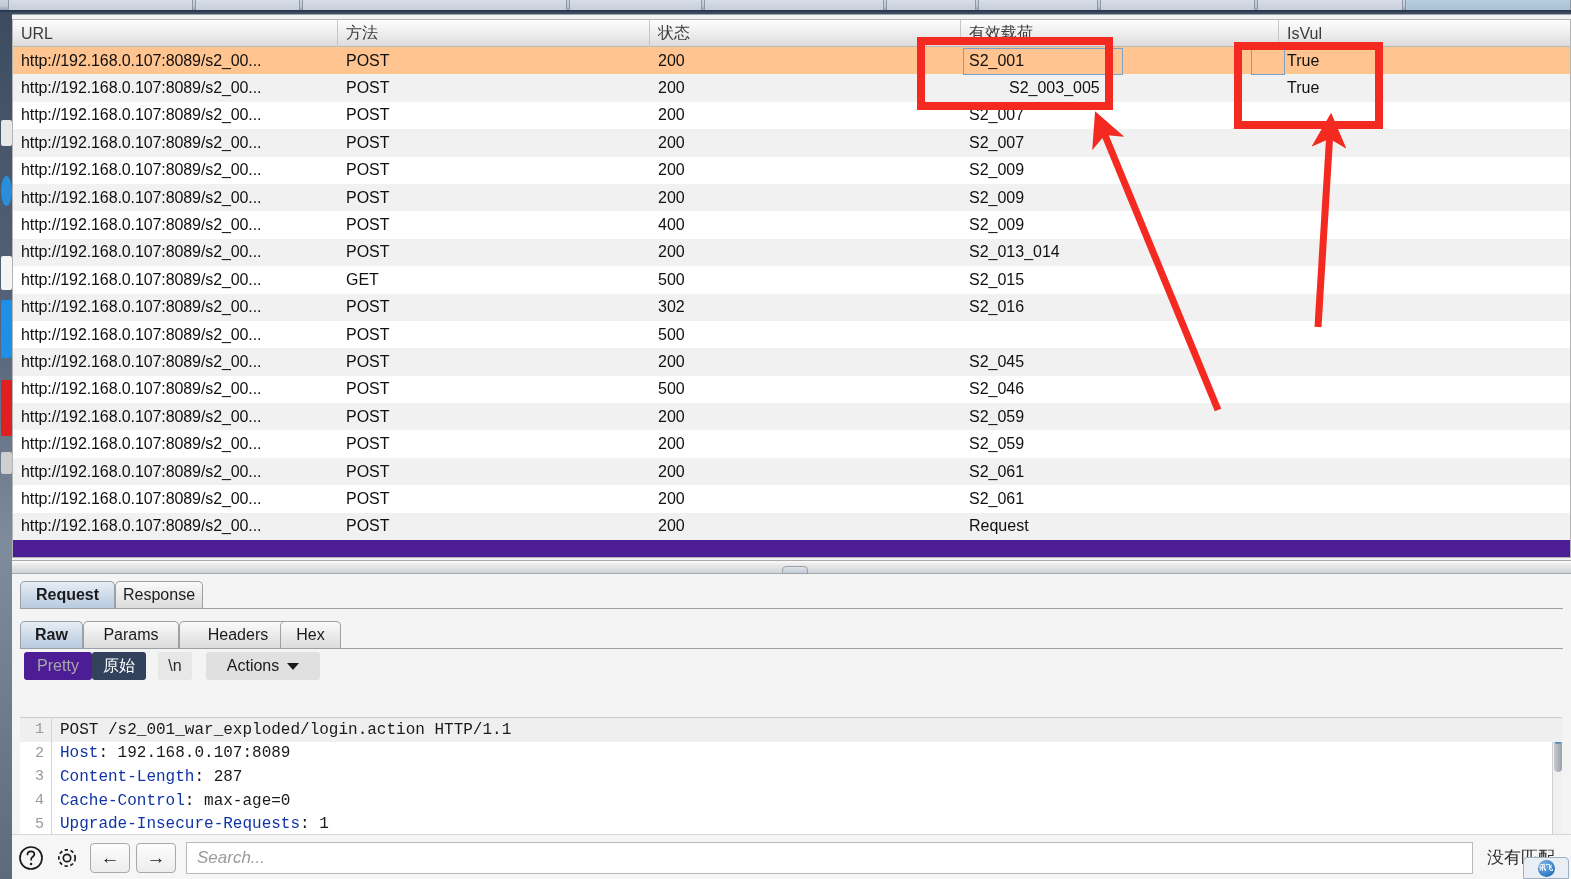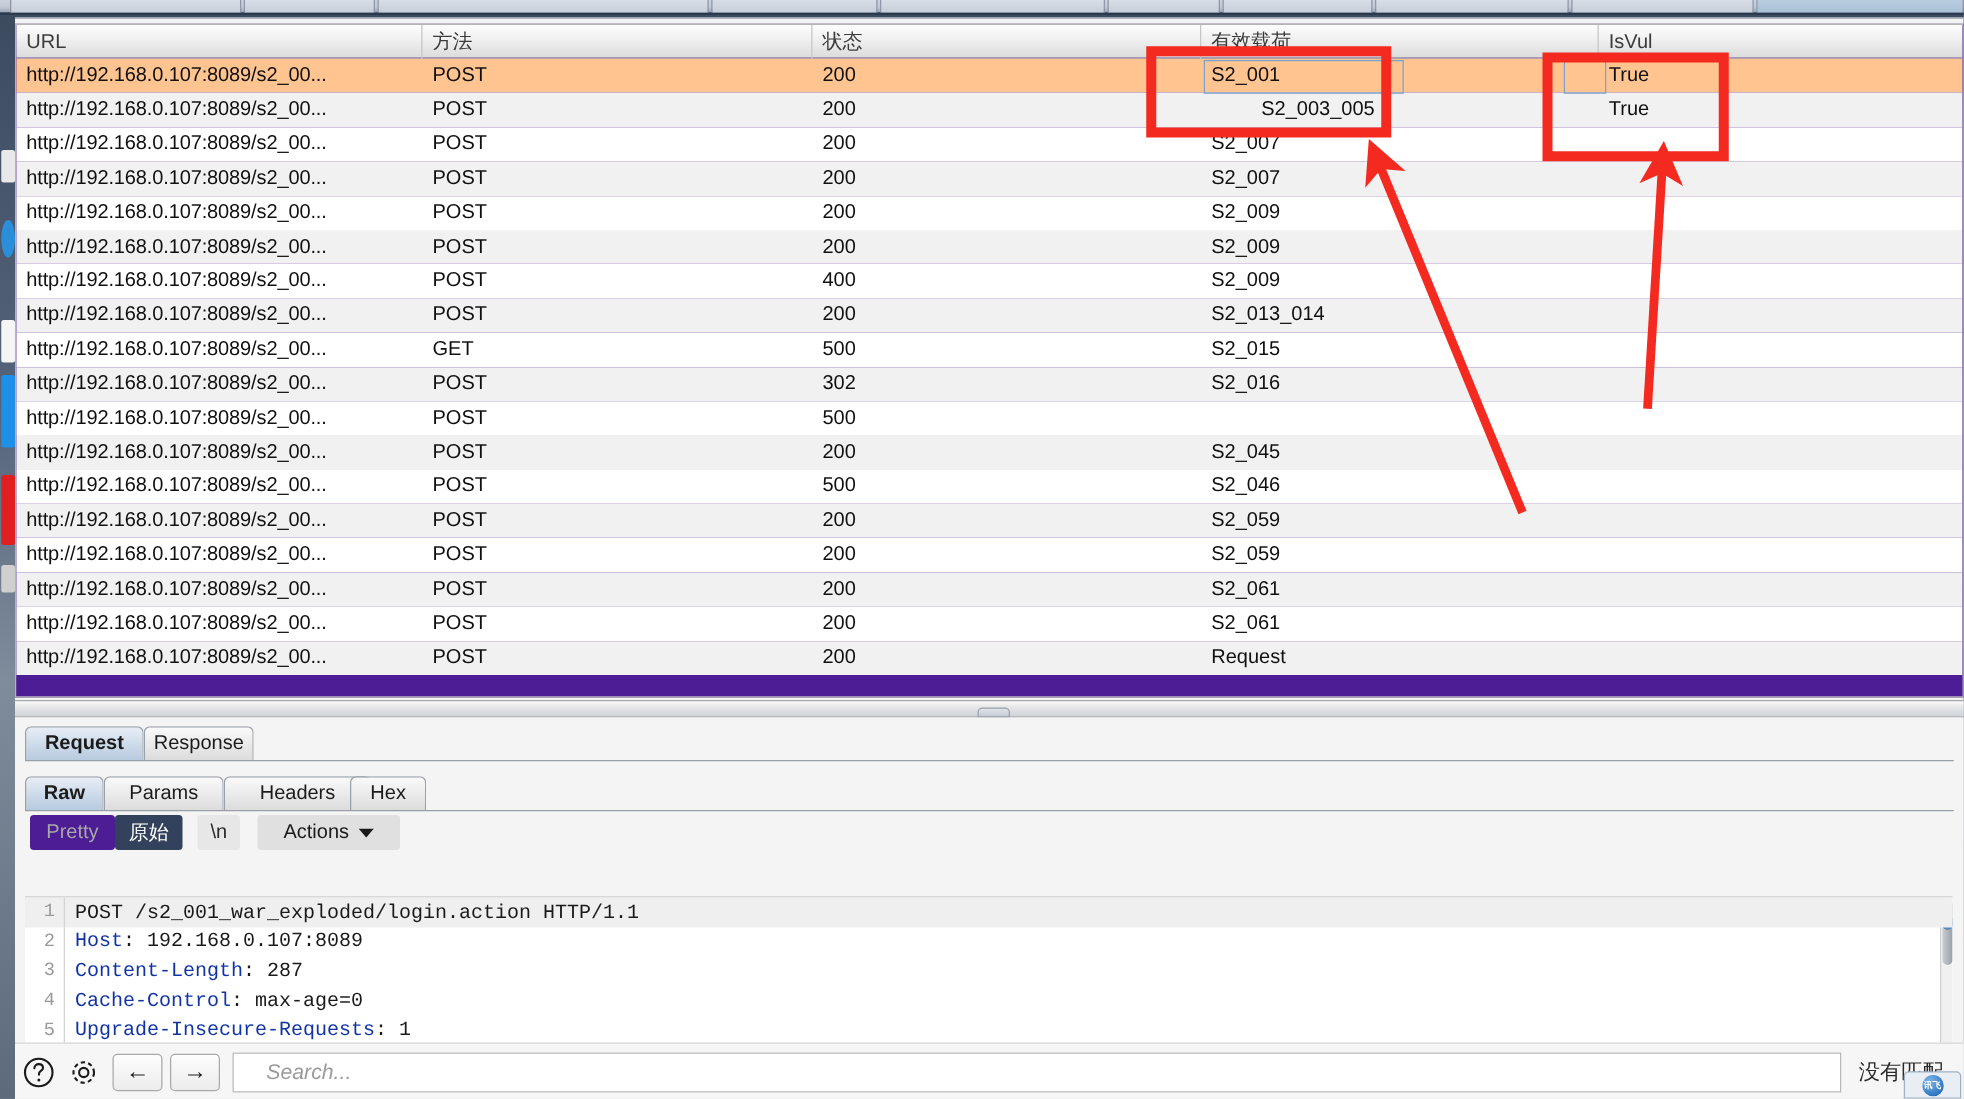--- a/index.html
+++ b/index.html
@@ -193,21 +193,21 @@
   .navbtn {
     width: 40px; height: 30px; margin-left: 6px;
     display: flex; align-items: center; justify-content: center;
     font-size: 19px; color: #1a1a1a;
     background: linear-gradient(180deg,#fdfdfd 0%,#ececec 100%);
     border: 1px solid #a9a9a9; border-radius: 4px;
   }
   .searchfield {
     margin-left: 10px; height: 32px; width: 1287px;
     background: #ffffff; border: 1px solid #b9b9b9;
-    display: flex; align-items: center; padding-left: 26px;
+    display: flex; align-items: center; padding-left: 10px;
     font-size: 17px; font-style: italic; color: #9b9b9b;
   }
   .nomatch {
     margin-left: 14px; font-size: 17px; color: #2a2a2a; white-space: nowrap;
   }
 
   
   .ime {
     position: absolute; right: 2px; bottom: 0px;
     width: 46px; height: 22px;

